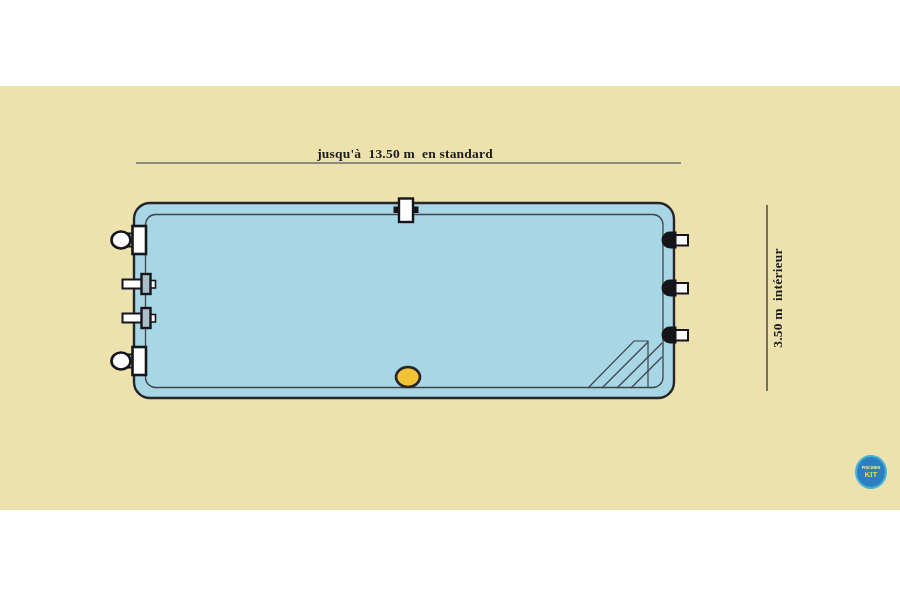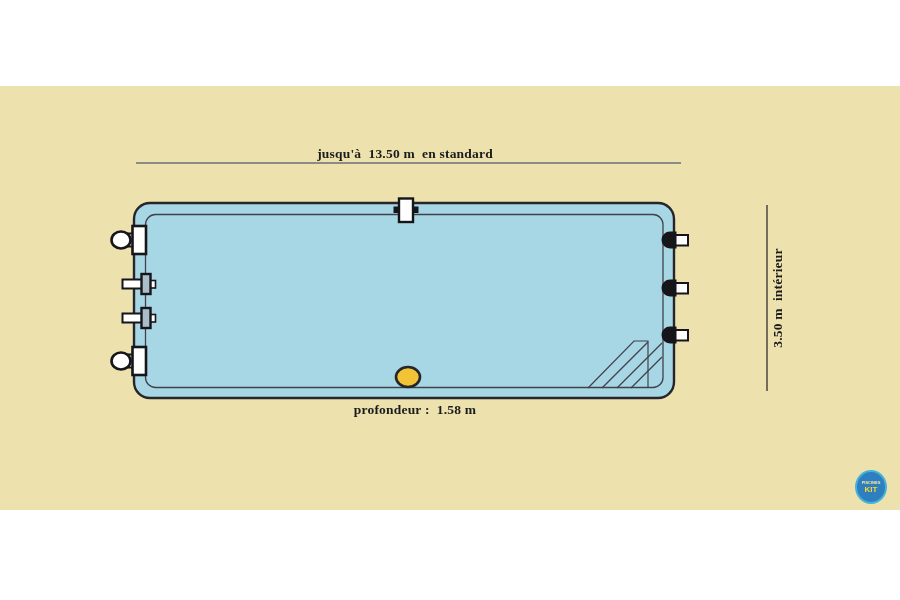--- a/index.html
+++ b/index.html
@@ -39,21 +39,21 @@
     left: 300px; top: 402px; width: 230px;
     text-align: center;
   }
   #side-dim-label {
     left: 778px; top: 298px;
     transform: translate(-50%, -50%) rotate(-90deg);
     transform-origin: center;
   }
   #logo {
     position: absolute;
-    left: 855px; top: 470px;
+    left: 855px; top: 455px;
     width: 32px; height: 34px;
     background: #2E7FC0;
     border: 2px solid #45B2D8;
     border-radius: 50%;
     box-sizing: border-box;
     display: flex;
     flex-direction: column;
     align-items: center;
     justify-content: center;
     line-height: 1;
@@ -135,20 +135,19 @@
       <path d="M676.5,326.5 L670,326.5 A8.5,8.5 0 0 0 670,343.5 L676.5,343.5 Z" fill="#15151A"></path>
     </g>
 
     <ellipse cx="408" cy="377" rx="12" ry="10" fill="#F2C435" stroke="#26262A" stroke-width="2.6"></ellipse>
   </svg>
 
   <div id="top-dim-label" class="dim-label">jusqu'à  13.50 m  en standard</div>
 
   <div id="side-dim-label" class="dim-label">3.50 m  intérieur</div>
 
-  <div id="depth-label" class="dim-label">profondeur :  1.58 m</div>
 
   <div id="logo">
     <span class="l1">PISCINES</span>
     <span class="l2">KIT</span>
   </div>
 
 </div>
 
 </body></html>

